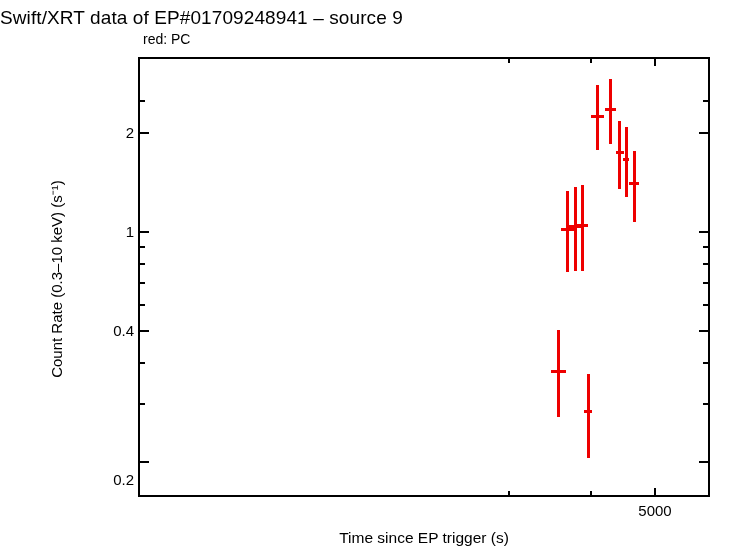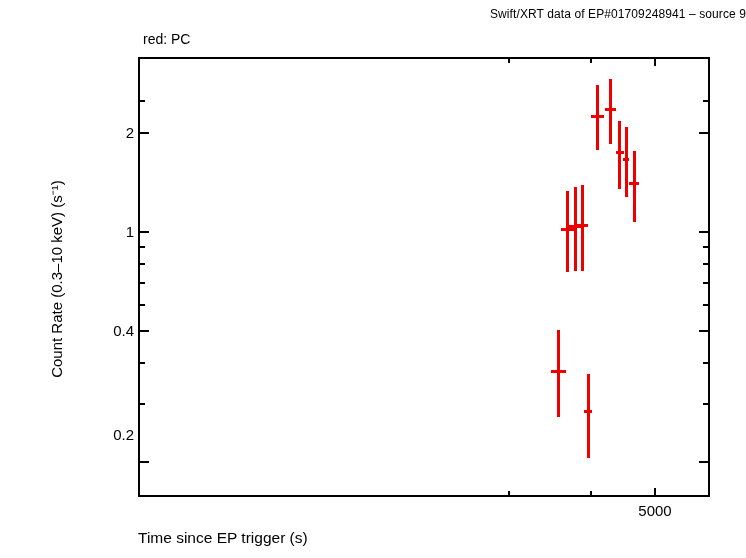--- a/index.html
+++ b/index.html
@@ -1,22 +1,22 @@
 <!DOCTYPE html>
 <html><head>
 <meta charset="utf-8">
 <title>Swift/XRT light curve</title>
 <style>
   html,body{margin:0;padding:0;background:#ffffff;}
   body{width:746px;height:558px;overflow:hidden;
        font-family:"Liberation Sans", sans-serif;color:#000;}
   #root{position:relative;width:746px;height:558px;}
 
-  .ttl{position:absolute;left:0;top:7px;width:746px;text-align:right;
-       font-size:12px;letter-spacing:0.1px;}
+  .ttl{position:absolute;left:0;top:7px;width:746px;text-align:left;
+       font-size:19px;letter-spacing:0.1px;}
   .subttl{position:absolute;left:143px;top:31px;font-size:14px;}
 
   
   #frame{position:absolute;left:138px;top:57px;width:572px;height:440px;
          border:2px solid #000;box-sizing:border-box;background:#fff;}
 
   #plotarea{position:absolute;left:138px;top:57px;width:572px;height:440px;}
 
   .pt{position:absolute;}
   .vbar{position:absolute;width:3px;background:#ee0000;}
@@ -40,37 +40,37 @@
   .xtickT.min{height:6px;top:57px;}
   .xlab{position:absolute;top:503px;font-size:15px;line-height:16px;
         text-align:center;width:80px;}
 
   #ytitle{position:absolute;left:0;top:0;width:558px;height:26px;
           transform:rotate(-90deg);transform-origin:0 0;
           translate:26px 558px;
           text-align:center;font-size:15px;line-height:26px;}
   #ytitlewrap{position:absolute;left:18px;top:0;width:26px;height:558px;}
   #xtitle{position:absolute;left:138px;top:529px;width:572px;
-          text-align:left;font-size:15.5px;}
+          text-align:center;font-size:15.5px;}
 </style>
 </head>
 <body>
 
 <div id="root">
 
   <div class="ttl">Swift/XRT data of EP#01709248941 – source 9</div>
   <div class="subttl">red: PC</div>
 
   <div id="frame"></div>
 
   <div id="ylabbox">
       <div class="ylab" style="top: 124.961px;">2</div>
       <div class="ylab" style="top: 224px;">1</div>
       <div class="ylab" style="top: 323.039px;">0.4</div>
-      <div class="ylab" style="top: 427px;">0.2</div>
+      <div class="ylab" style="top: 472px;">0.2</div>
     </div>
   <div id="ytitlewrap">
     <div id="ytitle">Count Rate (0.3–10 keV) (s⁻¹)</div>
   </div>
   <div id="xtitle">Time since EP trigger (s)</div>
 
   <div id="ticks">
       <div class="ytick maj" style="top: 131.961px;"></div>
       <div class="ytickR maj" style="top: 131.961px;"></div>
       <div class="ytick maj" style="top: 231px;"></div>

